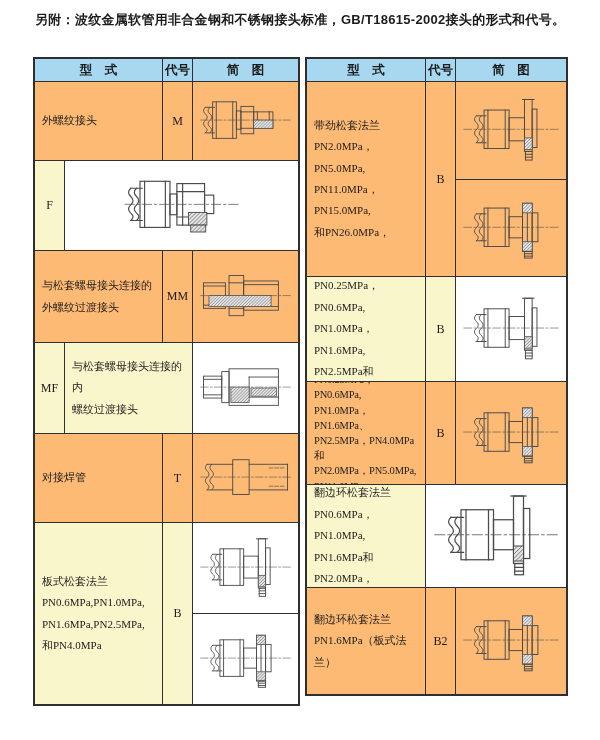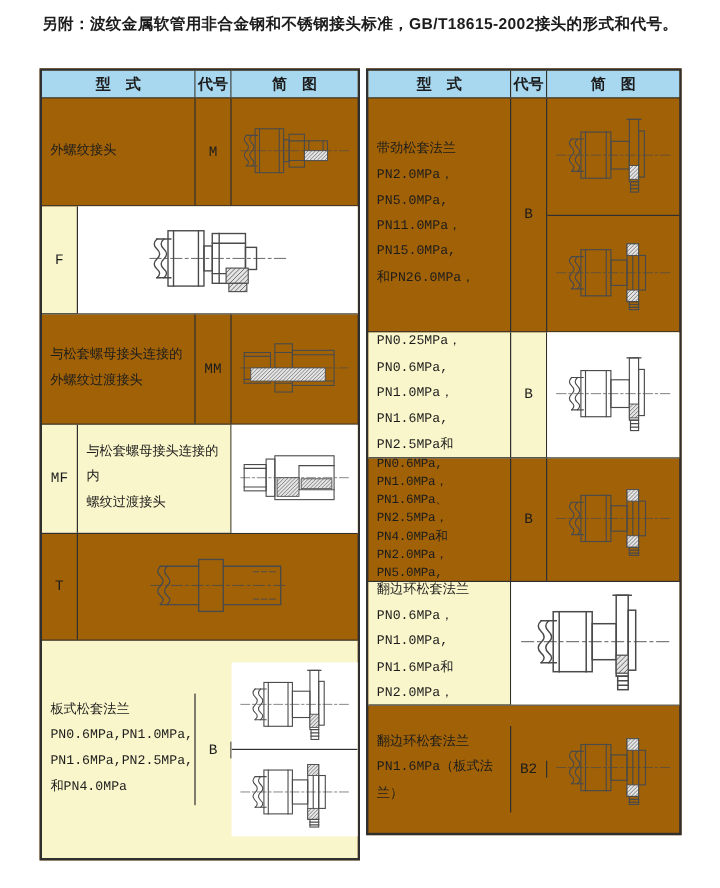--- a/index.html
+++ b/index.html
@@ -8,25 +8,25 @@
   html,body{margin:0;padding:0;}
   body{
     width:600px;height:740px;background:#ffffff;position:relative;overflow:hidden;
     font-family:"Liberation Serif","DejaVu Serif",serif;color:var(--ink);
   }
   .title{
     position:absolute;left:35px;top:11px;width:545px;
     font-size:13px;font-weight:700;letter-spacing:.3px;
     font-family:"Liberation Sans","DejaVu Sans",sans-serif;
   }
-  .tbl{position:absolute;top:57px;border:2px solid var(--bd);background:#a16207;box-sizing:border-box;font-family:Liberation Mono, monospace;}
+  .tbl{position:absolute;top:57px;border:2px solid var(--bd);background:#fdba74;box-sizing:border-box;}
   #tblL{left:33px;width:267px;}
   #tblR{left:305px;width:263px;}
   .row{display:flex;border-bottom:1.5px solid var(--bd);box-sizing:border-box;}
-  .row:last-child{border-bottom:none;align-items:center;}
+  .row:last-child{border-bottom:none;}
   .c{border-right:1.5px solid var(--bd);box-sizing:border-box;overflow:hidden;}
   .c:last-child{border-right:none;}
   #tblL .name-col{width:128px;}
   #tblR .name-col{width:119px;}
   .code-col{width:30px;}
   .diag-col{flex:1;display:flex;flex-direction:column;}
   .name{
     display:flex;align-items:center;font-size:11px;line-height:1.95;
     padding:4px 4px 4px 7px;white-space:pre-line;
   }
@@ -47,21 +47,21 @@
 
 <div class="title">另附：波纹金属软管用非合金钢和不锈钢接头标准，GB/T18615-2002接头的形式和代号。</div>
 
 <div class="tbl" id="tblL">
   <div class="row hdr" style="height:23px">
     <div class="c name-col">型　式</div>
     <div class="c code-col">代号</div>
     <div class="c diag-col hdr-cell" style="align-items:center;justify-content:center;flex-direction:row">简　图</div>
   </div>
 
-  <div class="row" style="height:90px">
+  <div class="row" style="height:79px">
     <div class="c name-col name">外螺纹接头</div>
     <div class="c code-col code">M</div>
     <div class="c diag-col">
         <div class="diag">
           <svg viewBox="0 0 104 72" preserveAspectRatio="xMidYMid meet" fill="none" stroke="#4a4a4a" stroke-width="1" stroke-linecap="square">
             <line x1="3" y1="35" x2="101" y2="35" stroke-width="0.6" stroke-dasharray="8 2.5 2 2.5"></line>
             <path d="M8 21 c-2.6 2.4 -2.6 4.8 0 7.2 c2.6 2.4 2.6 4.8 0 7.2 c-2.6 2.4 -2.6 4.8 0 7.2 c2.6 2.2 2.6 4 0 6.4"></path>
             <path d="M13 21 c-2.6 2.4 -2.6 4.8 0 7.2 c2.6 2.4 2.6 4.8 0 7.2 c-2.6 2.4 -2.6 4.8 0 7.2 c2.6 2.2 2.6 4 0 6.4"></path>
             <path d="M8 21 H18 M8 49 H18"></path>
             <rect x="16" y="15" width="26" height="40"></rect>
@@ -232,20 +232,21 @@
               <line x1="85.2" y1="36" x2="76.2" y2="45"></line>
               <line x1="88.6" y1="36" x2="79.6" y2="45"></line>
               <line x1="92.0" y1="36" x2="83.0" y2="45"></line>
             </g>
           </svg>
         </div>
       </div>
   </div>
 
   <div class="row" style="height:89px">
+    <div class="c name-col name">对接焊管</div>
     <div class="c code-col code">T</div>
     <div class="c diag-col">
         <div class="diag">
           <svg viewBox="0 0 104 72" preserveAspectRatio="xMidYMid meet" fill="none" stroke="#4a4a4a" stroke-width="1" stroke-linecap="square">
             <line x1="3" y1="35" x2="101" y2="35" stroke-width="0.6" stroke-dasharray="8 2.5 2 2.5"></line>
             <path d="M10 21 c-2.6 2.4 -2.6 4.8 0 7.2 c2.6 2.4 2.6 4.8 0 7.2 c-2.6 2.4 -2.6 4.8 0 7.2 c2.6 2.2 2.6 4 0 6.4"></path>
             <path d="M15 21 c-2.6 2.4 -2.6 4.8 0 7.2 c2.6 2.4 2.6 4.8 0 7.2 c-2.6 2.4 -2.6 4.8 0 7.2 c2.6 2.2 2.6 4 0 6.4"></path>
             <path d="M10 21 H38 M10 49 H38"></path>
             <rect x="38" y="16" width="18" height="38"></rect>
             <path d="M56 21 H98 M56 49 H98 M98 21 V49"></path>

